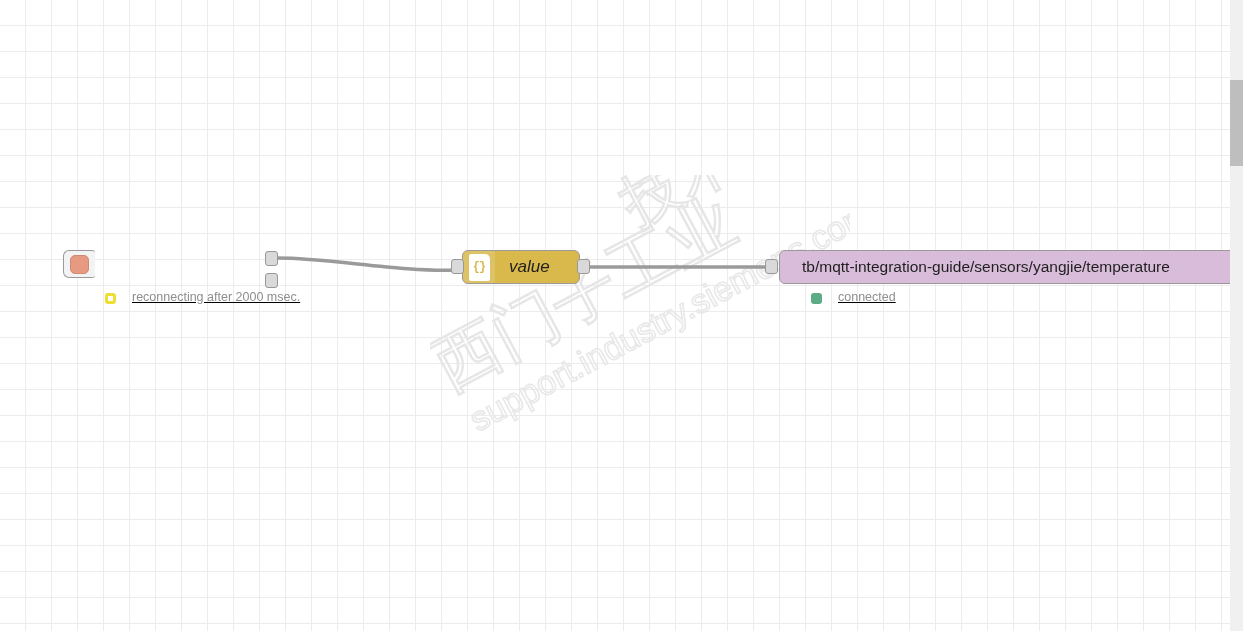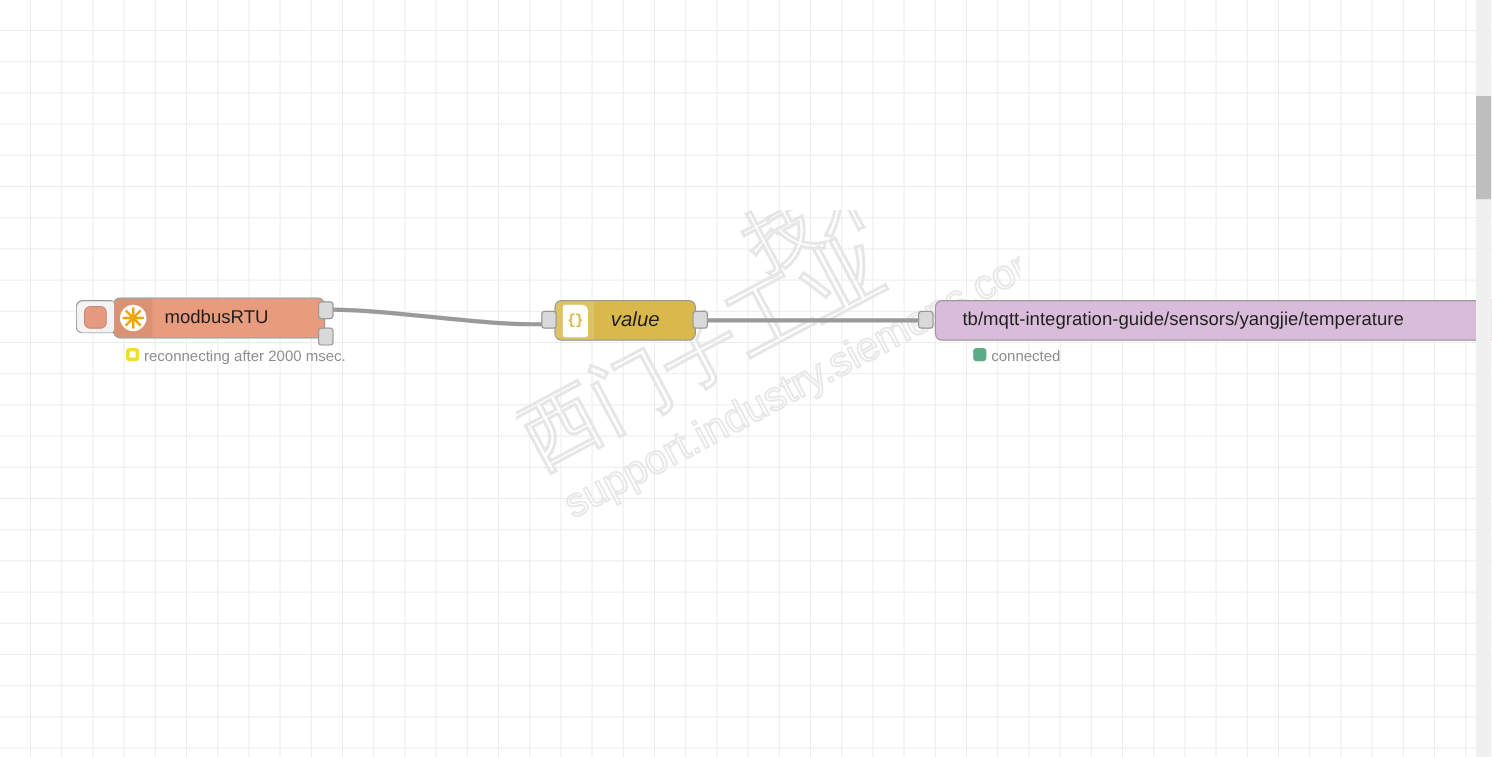--- a/index.html
+++ b/index.html
@@ -174,24 +174,25 @@
     background: #d9d9d9;
     border: 1px solid #999999;
     border-radius: 3px;
     z-index: 4;
   }
 
   
   .status {
     position: absolute;
     display: flex;
-    align-items: flex-start;
-    gap: 4px;
+    align-items: flex-end;
+    gap: 16px;
     z-index: 3;
     white-space: nowrap;
+    text-decoration: underline;
   }
   .status-dot {
     width: 11px;
     height: 11px;
     border-radius: 3px;
     flex: 0 0 11px;
   }
   .status-dot.ring {
     background: transparent;
     border: 3px solid #eedd33;
@@ -245,35 +246,20 @@
     <path class="wire-path" d="M 277,258 C 330,258 400,272 456,270"></path>
     <path class="wire-path" d="M 587,267 C 650,267 720,267 773,267"></path>
   </svg>
 
   <div id="nodes">
 
     <div class="node-button">
       <div class="node-button-inner"></div>
     </div>
 
-    <div class="node" id="node-modbus">
-      <div class="node-icon-box">
-        <svg width="24" height="24" viewBox="0 0 24 24" xmlns="http://www.w3.org/2000/svg">
-          <circle cx="12" cy="12" r="11" fill="#ffffff"></circle>
-          <g stroke="#f0a500" stroke-width="2.1" stroke-linecap="round">
-            <line x1="12" y1="4" x2="12" y2="20"></line>
-            <line x1="4" y1="12" x2="20" y2="12"></line>
-            <line x1="6.3" y1="6.3" x2="17.7" y2="17.7"></line>
-            <line x1="17.7" y1="6.3" x2="6.3" y2="17.7"></line>
-          </g>
-          <circle cx="12" cy="12" r="2.6" fill="#f0a500"></circle>
-        </svg>
-      </div>
-      <div class="node-label">modbusRTU</div>
-    </div>
     <div class="port" style="left:265px; top:251px;"></div>
     <div class="port" style="left:265px; top:273px;"></div>
 
     <div class="node" id="node-value">
       <div class="node-icon-box">
         <div class="json-doc">{}</div>
       </div>
       <div class="node-label">value</div>
     </div>
     <div class="port" style="left:451px; top:259px;"></div>

